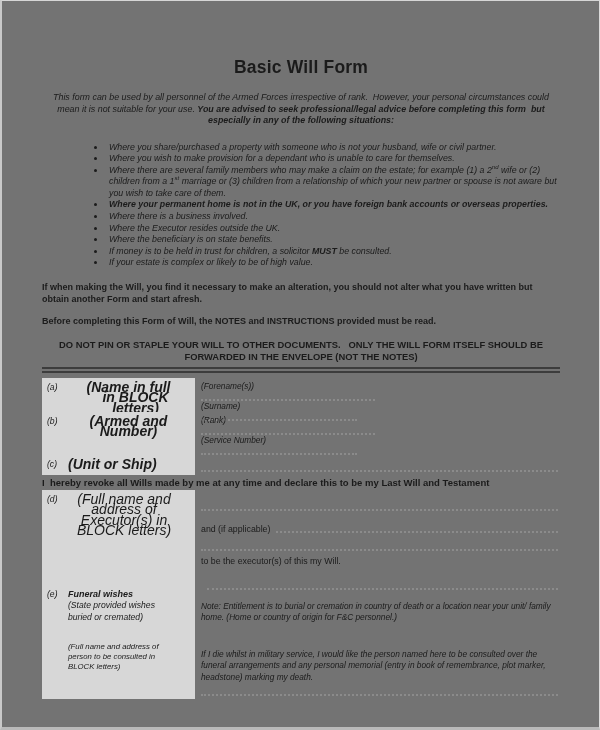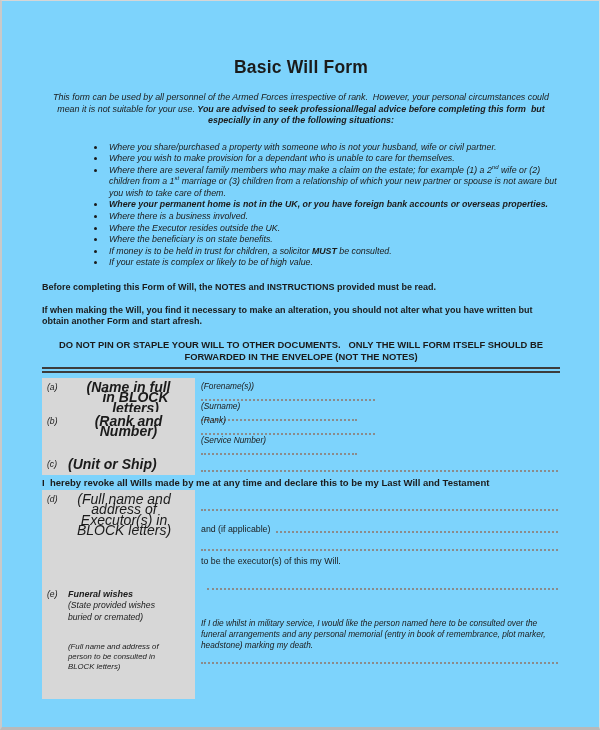--- a/index.html
+++ b/index.html
@@ -1,17 +1,17 @@
 <!DOCTYPE html>
 <html><head>
 <meta charset="utf-8">
 <style>
   html,body{margin:0;padding:0;background:#e9e9e9;}
   .page{
-    width:600px;height:730px;background:#7dd3fc;box-sizing:border-box;
+    width:600px;height:730px;background:#737373;box-sizing:border-box;
     border-top:1px solid #d6d6d6;border-right:1px solid #dadada;
     border-left:2px solid #c9c9c9;border-bottom:3px solid #b9b9b9;
     font-family:"Liberation Sans","DejaVu Sans",sans-serif;color:#1b1b1b;
     overflow:hidden;position:relative;
   }
   .content{width:518px;margin-left:40px;padding-top:54px;}
   .pw{white-space:pre-wrap;}
   .title{font-size:17.5px;font-weight:bold;text-align:center;margin:0 0 13px 0;line-height:24px;letter-spacing:.2px;}
   .intro{font-style:italic;font-size:8.9px;line-height:11.5px;text-align:center;margin:0 0 15px 0;}
   .b{font-weight:bold;}
@@ -78,22 +78,22 @@
       <li>Where you wish to make provision for a dependant who is unable to care for themselves.</li>
       <li><span>Where there are several family members who may make a claim on the estate; for example (1) a 2</span><sup>nd</sup><span> wife or (2) children from a 1</span><sup>st</sup><span> marriage or (3) children from a relationship of which your new partner or spouse is not aware but you wish to take care of them.</span></li>
       <li class="b">Where your permanent home is not in the UK, or you have foreign bank accounts or overseas properties.</li>
       <li>Where there is a business involved.</li>
       <li>Where the Executor resides outside the UK.</li>
       <li>Where the beneficiary is on state benefits.</li>
       <li><span>If money is to be held in trust for children, a solicitor </span><span class="b">MUST</span><span> be consulted.</span></li>
       <li>If your estate is complex or likely to be of high value.</li>
     </ul>
 
+    <p class="bold-note">If when making the Will, you find it necessary to make an alteration, you should not alter what you have written but obtain another Form and start afresh.</p>
     <p class="bold-note">Before completing this Form of Will, the NOTES and INSTRUCTIONS provided must be read.</p>
-    <p class="bold-note">If when making the Will, you find it necessary to make an alteration, you should not alter what you have written but obtain another Form and start afresh.</p>
 
     <p class="warning pw">DO NOT PIN OR STAPLE YOUR WILL TO OTHER DOCUMENTS.   ONLY THE WILL FORM ITSELF SHOULD BE FORWARDED IN THE ENVELOPE (NOT THE NOTES)</p>
 
     <div class="divider"></div>
 
     <div class="formtable">
 
       <div class="frow row-a">
         <div class="flabel">
           <span class="fid">(a)</span>
@@ -112,21 +112,21 @@
               <div class="fhint">(Surname)</div>
               <div class="dotline"></div>
             </div>
           </div>
         </div>
       </div>
 
       <div class="frow row-b">
         <div class="flabel">
           <span class="fid">(b)</span>
-          <div class="ltext">(Rank and Number)</div>
+          <div class="ltext">(Armed and Number)</div>
         </div>
         <div class="fcontent">
           <div class="fieldpair">
             <div class="fp1">
               <div class="fhint">(Rank)</div>
               <div class="dotline"></div>
             </div>
             <div class="fp2">
               <div class="fhint">(Service Number)</div>
               <div class="dotline"></div>
@@ -171,20 +171,21 @@
               <div class="e-title">Funeral wishes</div>
               <div class="e-sub" style="width:108px;">(State provided wishes buried or cremated)</div>
             </div>
           </div>
           <div class="e-consult">(Full name and address of person to be consulted in BLOCK letters)</div>
         </div>
         <div class="fcontent">
           <div class="e-l1">
             <span class="dots"></span>
           </div>
+          <div class="e-note">Note: Entitlement is to burial or cremation in country of death or a location near your unit/ family home. (Home or country of origin for F&amp;C personnel.)</div>
           <div class="e-para">If I die whilst in military service, I would like the person named here to be consulted over the funeral arrangements and any personal memorial (entry in book of remembrance, plot marker, headstone) marking my  death.</div>
           <div class="e-dots"></div>
         </div>
       </div>
 
     </div>
   </div>
 </div>
 
 </body></html>

